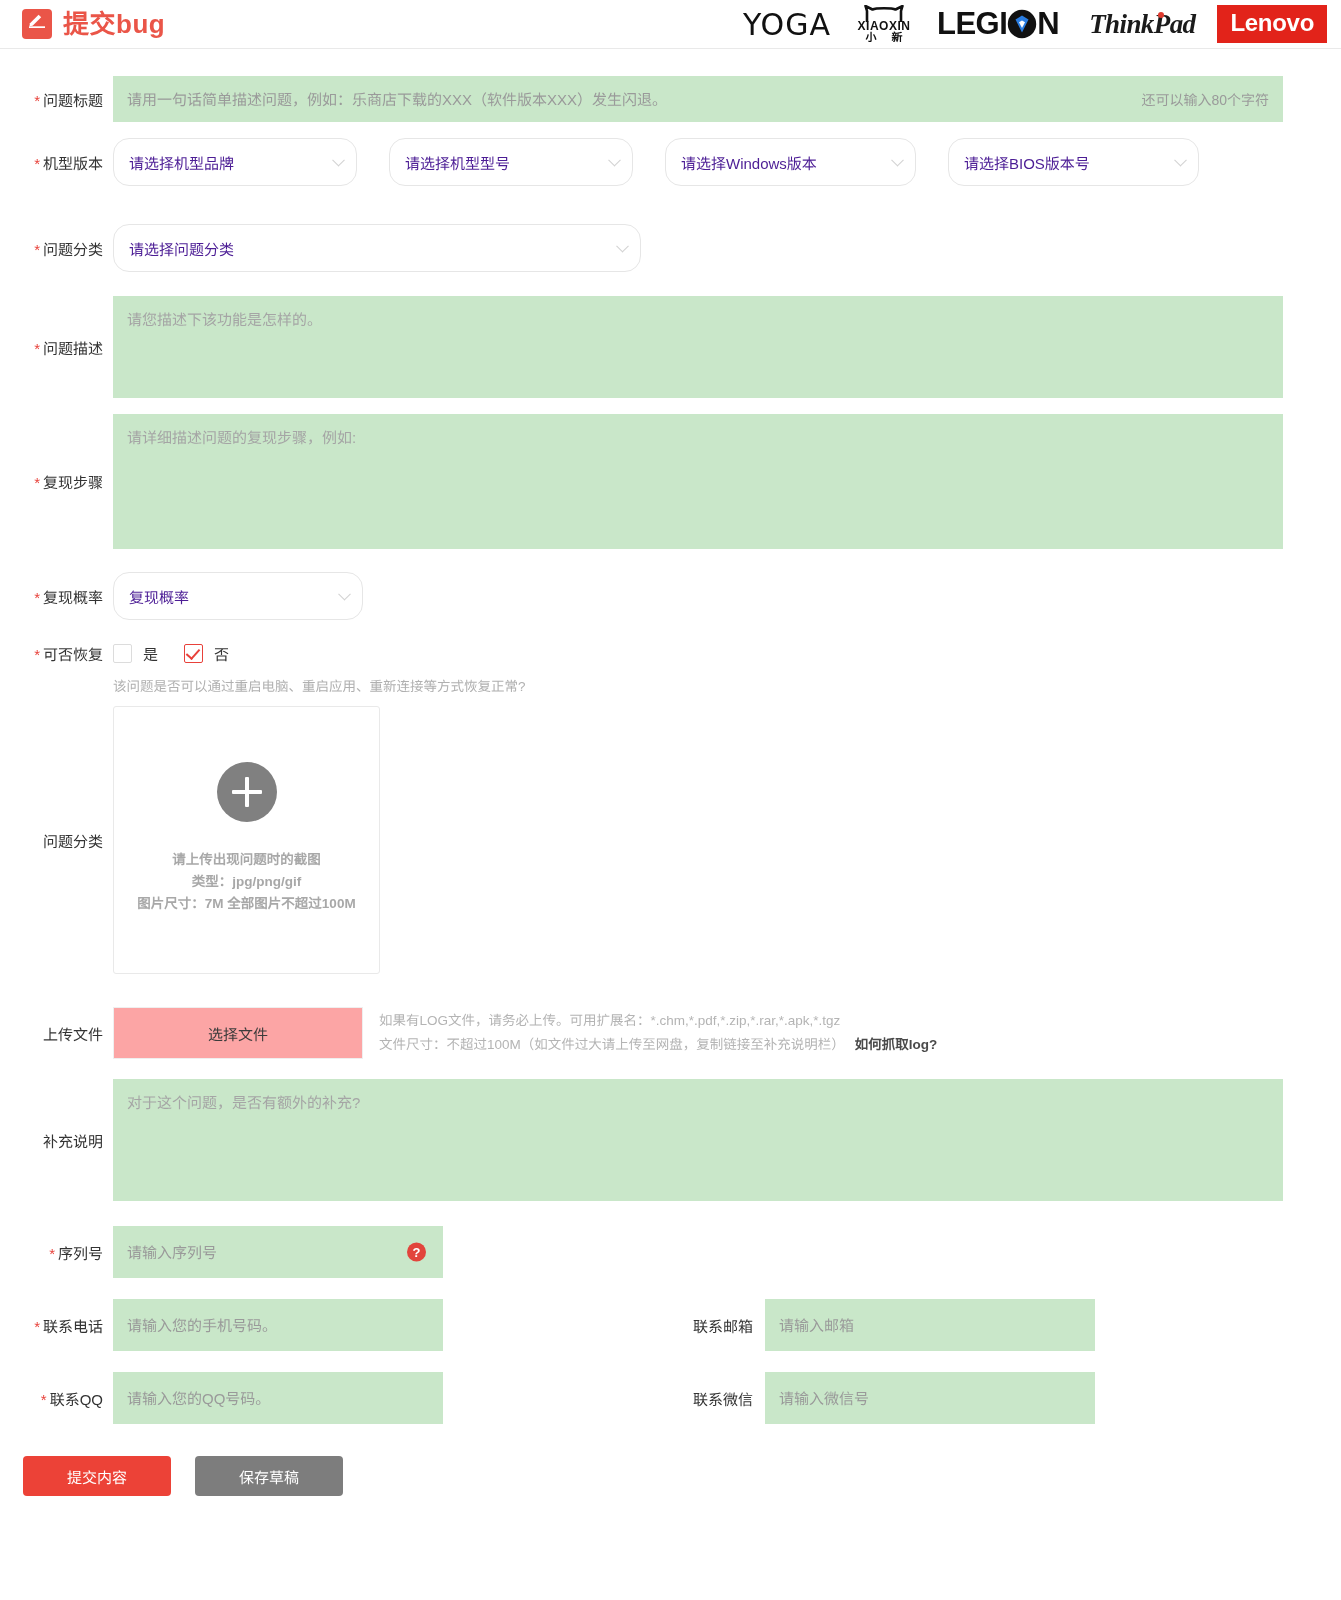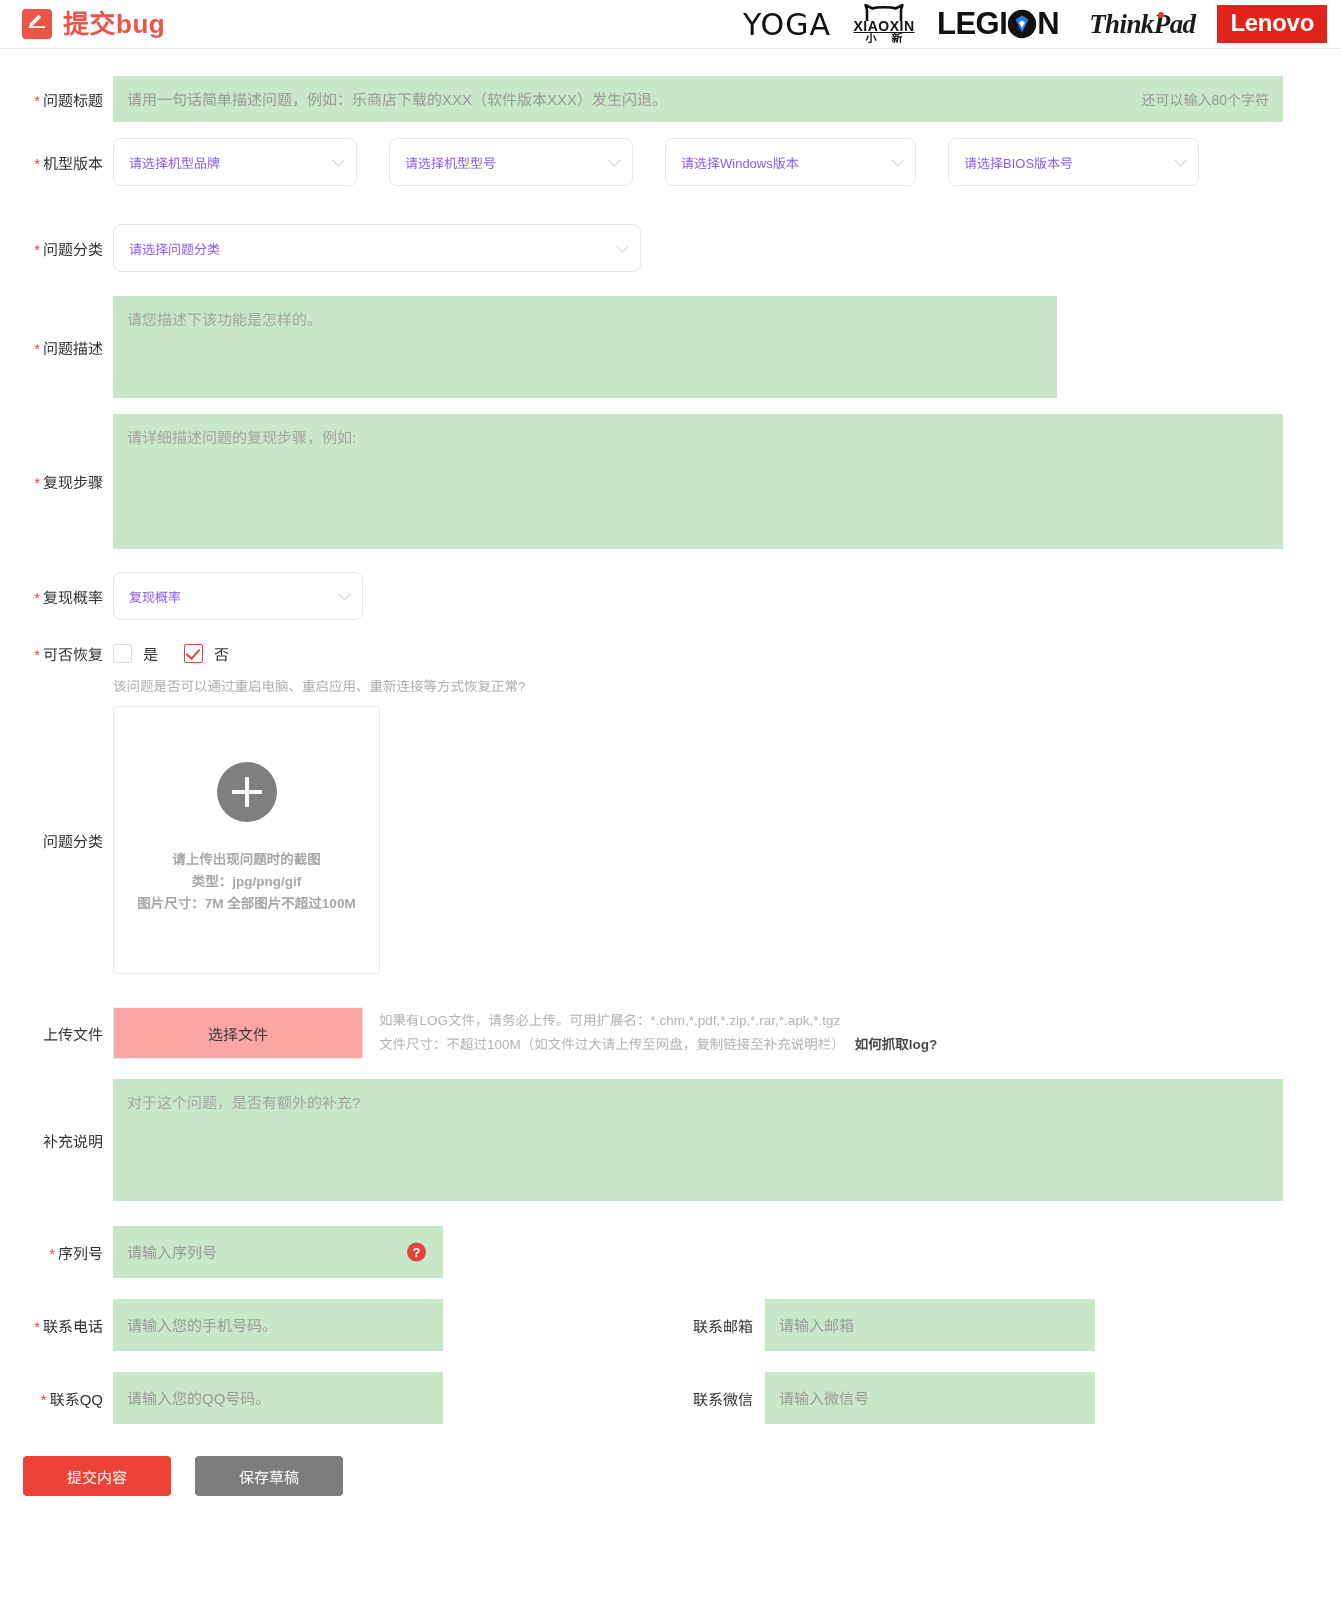--- a/index.html
+++ b/index.html
@@ -34,21 +34,21 @@
     line-height: 1;
   }
   .logos { margin-left: auto; display: flex; align-items: center; gap: 22px; }
 
   .logo-yoga {
     font-size: 30px; letter-spacing: 1px; color: #111; font-weight: 400;
     font-family: "DejaVu Sans", sans-serif;
   }
   .logo-xiaoxin { width: 62px; text-align: center; line-height: 1; }
   .logo-xiaoxin .cat { display: block; margin: 0 auto; }
-  .logo-xiaoxin .py { font-size: 14px; font-weight: 700; letter-spacing: .5px; color: #111; display:block; margin-top:-4px;text-decoration:underline;}
+  .logo-xiaoxin .py { font-size: 12px; font-weight: 700; letter-spacing: .5px; color: #111; display:block; margin-top:-4px;}
   .logo-xiaoxin .cn { font-size: 11px; font-weight: 700; color: #111; display:block; letter-spacing: 6px; padding-left:6px;}
   .logo-legion { display: flex; align-items: center; font-size: 31px; font-weight: 800; color: #111; letter-spacing: -0.5px; }
   .logo-legion .o { position: relative; display: inline-block; width: 30px; height: 30px; }
   .logo-thinkpad {
     font-size: 27px; font-weight: 700; font-style: italic; color: #1b1b1b;
     font-family: "Liberation Serif", serif; position: relative; letter-spacing: -0.6px; margin-left: 8px;
   }
   .logo-thinkpad .dot {
     position: absolute; width: 6px; height: 6px; border-radius: 50%;
     background: #e03b2f; top: 3px; right: 31px;
@@ -69,23 +69,23 @@
 
   .fld-green {
     background: #c9e7c9; border: none; outline: none;
     font-size: 15px; color: #444; padding: 0 14px;
   }
   .fld-green::placeholder { color: #9a9a9a; }
   textarea.fld-green { padding: 13px 14px; resize: none; font-family: inherit; line-height: 1.5; }
   textarea.fld-green::placeholder { color: #a5a5a5; }
 
   .sel {
-    position: relative; background: #fff; border: 1px solid #e6e6e6; border-radius: 8px;
+    position: relative; background: #fff; border: 1px solid #e6e6e6; border-radius: 16px;
     height: 48px; display: flex; align-items: center; padding: 0 15px;
-    font-size: 13px; color: #8b5cf6; cursor: pointer;
+    font-size: 15px; color: #4c1d95; cursor: pointer;
   }
   .sel .caret {
     position: absolute; right: 13px; top: 50%; width: 9px; height: 9px;
     border-right: 1.5px solid #d2d2d2; border-bottom: 1.5px solid #d2d2d2;
     transform: translateY(-70%) rotate(45deg);
   }
 
   
   .row-title { margin-top: 27px; }
   .title-wrap { position: relative; width: 1170px; height: 46px; }
@@ -100,21 +100,21 @@
   .row-model .gap { width: 32px; flex: none; }
   .sel-brand { width: 244px; }
   .sel-model { width: 244px; }
   .sel-win   { width: 251px; }
   .sel-bios  { width: 251px; }
 
   .row-cat { margin-top: 38px; }
   .sel-cat { width: 528px; }
 
   .row-desc { margin-top: 24px; align-items: center; }
-  .ta-desc { width: 944px; height: 102px; }
+  .ta-desc { width: 1170px; height: 102px; }
 
   .row-steps { margin-top: 16px; align-items: center; }
   .ta-steps { width: 1170px; height: 135px; }
 
   .row-freq { margin-top: 23px; }
   .sel-freq { width: 250px; }
 
   .row-recover { margin-top: 23px; align-items: center; }
   .cbx {
     width: 19px; height: 19px; border: 1px solid #dcdcdc; background: #fff;

